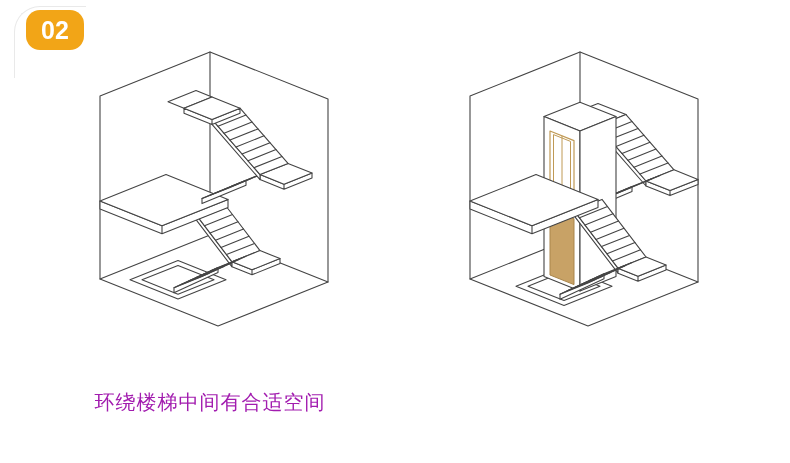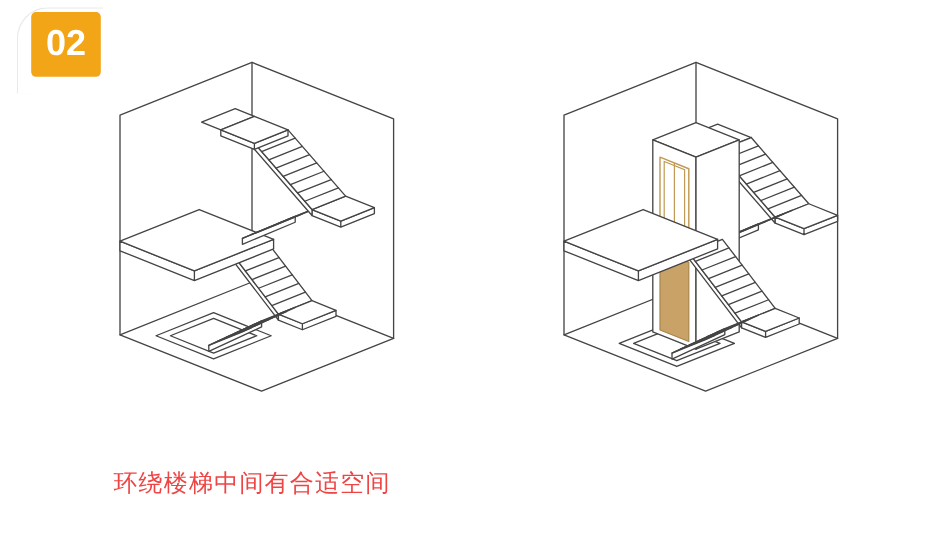--- a/index.html
+++ b/index.html
@@ -4,29 +4,29 @@
 <style>
   * { margin:0; padding:0; box-sizing:border-box; }
   html,body { width:790px; height:463px; background:#ffffff; overflow:hidden;
               font-family:"Liberation Sans", sans-serif; }
   .page { position:relative; width:790px; height:463px; background:#fff; }
 
   .corner-arc { position:absolute; top:6px; left:14px; width:72px; height:72px;
                 border-top:1px solid #e9e9e9; border-left:1px solid #e9e9e9;
                 border-top-left-radius:26px; }
 
-  .step-badge { position:absolute; top:10px; left:26px; width:58px; height:54px;
-                background:#F2A517; border-radius:4px; display:flex;
+  .step-badge { position:absolute; top:10px; left:26px; width:58px; height:40px;
+                background:#F2A517; border-radius:14px; display:flex;
                 align-items:center; justify-content:center;
-                color:#fff; font-size:30px; font-weight:bold; }
+                color:#fff; font-size:25px; font-weight:bold; }
 
   .panels { display:flex; justify-content:center; gap:70px; padding-top:30px; }
   .panel  { width:300px; display:flex; flex-direction:column; align-items:center; }
   .panel svg { width:300px; height:345px; display:block; }
-  .caption { margin-top:14px; font-size:20px; color:#ef4444; letter-spacing:1px;
+  .caption { margin-top:14px; font-size:20px; color:#a21caf; letter-spacing:1px;
              text-align:center; white-space:nowrap; }
 
   .ln   { stroke:#444; stroke-width:1.1; fill:none; stroke-linejoin:round; stroke-linecap:round; }
   .wf   { stroke:#444; stroke-width:1.1; fill:#fff; stroke-linejoin:round; }
   .tanf { stroke:#a9854a; stroke-width:1; fill:#C8A266; stroke-linejoin:round; }
   .tanl { stroke:#c09a55; stroke-width:1.2; fill:#fff; stroke-linejoin:round; }
   .tanl2{ stroke:#c09a55; stroke-width:1; fill:none; }
 </style>
 </head>
 <body>

